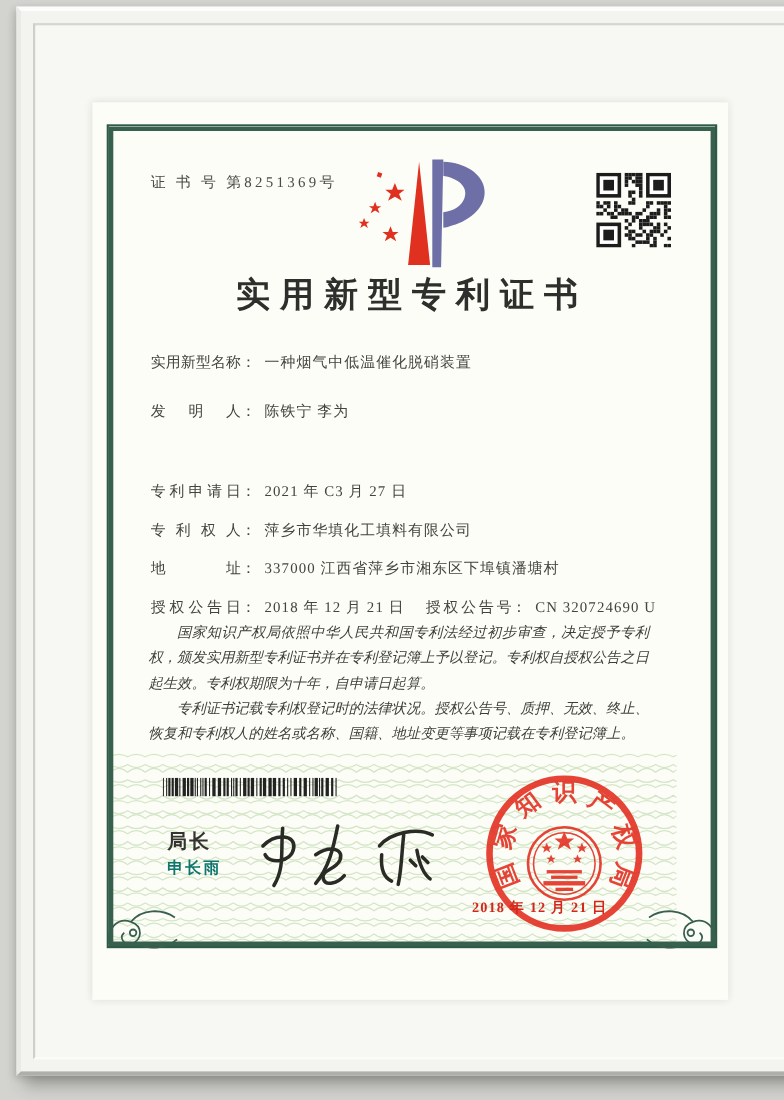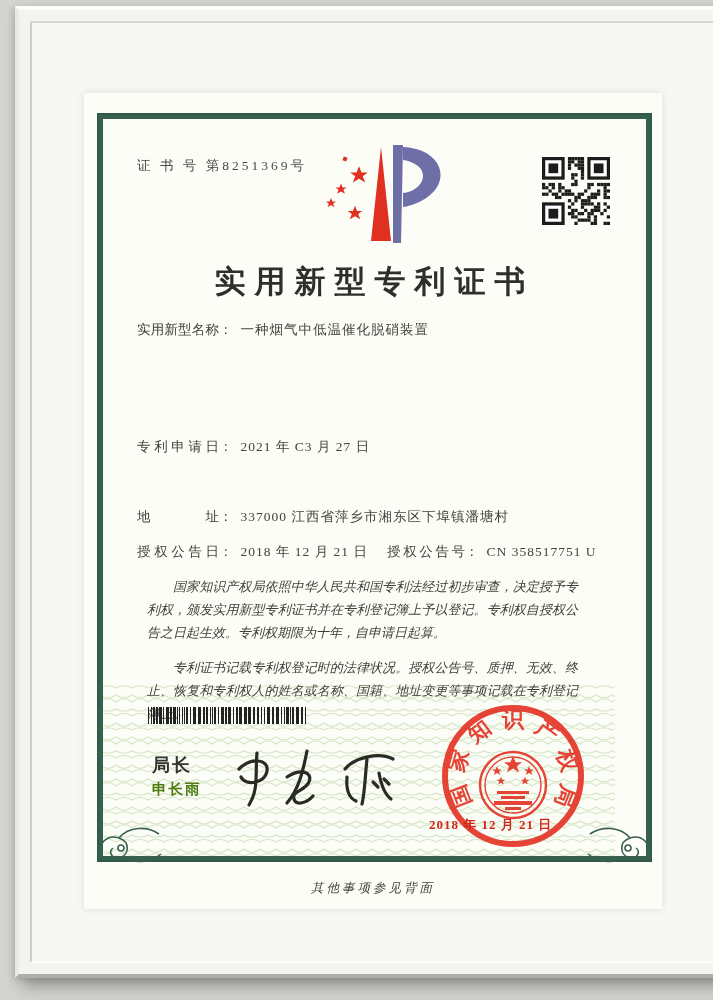--- a/index.html
+++ b/index.html
@@ -22,38 +22,38 @@
   
   .cert-border{position:absolute;left:13px;top:20px;right:10px;bottom:47px;
     border:2px solid #2f5a4a;
     box-shadow:inset 0 0 0 3px rgba(252,253,246,.0), inset 0 0 0 4px #38604f;z-index:1;}
 
   .cert-no{position:absolute;left:38px;top:42px;font-size:13.5px;letter-spacing:3px;color:#4a4a46;}
 
   .logo-svg{position:absolute;left:220px;top:26px;width:148px;height:106px;}
   .qr-svg{position:absolute;left:443px;top:42px;width:68px;height:68px;}
 
-  .cert-title{position:absolute;left:0;right:0;top:130px;margin:16px;text-align:center;
+  .cert-title{position:absolute;left:0;right:0;top:130px;margin:2px;text-align:center;
     font-size:31px;font-weight:600;letter-spacing:9px;color:#2e2e2c;}
 
   .field-row{position:absolute;left:38px;right:28px;font-size:13.5px;color:#44443f;white-space:nowrap;}
   .flabel{display:inline-block;width:82px;text-align:justify;text-align-last:justify;vertical-align:bottom;font-family:Liberation Serif, serif;}
   .fcolon{display:inline-block;margin-right:8px;}
   .fvalue{letter-spacing:1px;margin-top:24px;}
   .pair2{position:absolute;left:250px;top:0;}
   .pair2 .flabel{width:78px;}
 
   .paras{position:absolute;left:36px;top:448px;width:455px;font-size:13px;line-height:23px;
     color:#3f3f3a;font-style:italic;text-align:justify;}
-  .paras p{margin:12px;text-indent:2em;}
+  .paras p{margin:0;text-indent:2em;}
 
   .barcode-svg{position:absolute;left:49px;top:592px;width:163px;height:17px;}
 
   .sig-title{position:absolute;left:53px;top:638px;font-size:18px;font-weight:700;color:#33332f;letter-spacing:2px;}
-  .sig-name{position:absolute;left:53px;top:665px;font-size:14.5px;font-weight:700;color:#4d7c0f;letter-spacing:2px;}
+  .sig-name{position:absolute;left:53px;top:665px;font-size:14.5px;font-weight:700;color:#0f766e;letter-spacing:2px;}
   .signature-svg{position:absolute;left:128px;top:622px;width:200px;height:78px;}
 
   .seal-svg{position:absolute;left:336px;top:588px;width:156px;height:156px;z-index:3;}
   .seal-date{position:absolute;left:330px;top:701px;z-index:4;color:#d3271b;font-size:13px;
     letter-spacing:1px;font-weight:600;}
 
   .page-note{position:absolute;left:0;right:0;top:726px;text-align:center;font-size:11.5px;
     color:#3c3c38;font-style:italic;letter-spacing:2px;}
   .back-note{position:absolute;left:0;right:0;bottom:12px;text-align:center;font-size:12.5px;
     color:#45453f;font-style:italic;letter-spacing:3px;z-index:2;}
@@ -247,30 +247,36 @@
           <rect x="0" y="45.333333333333336" width="22.666666666666668" height="22.666666666666668" fill="#1c1c1c"></rect>
           <rect x="3.238095238095238" y="48.57142857142857" width="16.19047619047619" height="16.19047619047619" fill="#fff"></rect>
           <rect x="6.476190476190476" y="51.80952380952381" width="9.714285714285715" height="9.714285714285715" fill="#1c1c1c"></rect>
         </svg>
 
       <h1 class="cert-title">实用新型专利证书</h1>
 
       <div class="field-row" style="top:206px">
         <span class="flabel">实用新型名称</span><span class="fcolon">：</span><span class="fvalue">一种烟气中低温催化脱硝装置</span>
       </div>
+      <div class="field-row" style="top:250px">
+        <span class="flabel">发明人</span><span class="fcolon">：</span><span class="fvalue">陈铁宁 李为</span>
+      </div>
       <div class="field-row" style="top:323px">
         <span class="flabel">专利申请日</span><span class="fcolon">：</span><span class="fvalue">2021 年 C3 月 27 日</span>
+      </div>
+      <div class="field-row" style="top:358px">
+        <span class="flabel">专利权人</span><span class="fcolon">：</span><span class="fvalue">萍乡市华填化工填料有限公司</span>
       </div>
       <div class="field-row" style="top:393px">
         <span class="flabel">地址</span><span class="fcolon">：</span><span class="fvalue">337000 江西省萍乡市湘东区下埠镇潘塘村</span>
       </div>
       <div class="field-row" style="top:428px">
         <span class="flabel">授权公告日</span><span class="fcolon">：</span><span class="fvalue">2018 年 12 月 21 日</span>
         <span class="pair2">
-          <span class="flabel">授权公告号</span><span class="fcolon">：</span><span class="fvalue">CN 358517751 U</span>
+          <span class="flabel">授权公告号</span><span class="fcolon">：</span><span class="fvalue">CN 320724690 U</span>
         </span>
       </div>
 
       <div class="paras">
         <p>国家知识产权局依照中华人民共和国专利法经过初步审查，决定授予专利权，颁发实用新型专利证书并在专利登记簿上予以登记。专利权自授权公告之日起生效。专利权期限为十年，自申请日起算。</p>
         <p>专利证书记载专利权登记时的法律状况。授权公告号、质押、无效、终止、恢复和专利权人的姓名或名称、国籍、地址变更等事项记载在专利登记簿上。</p>
       </div>
 
       <svg class="barcode-svg" id="barcode" viewBox="0 0 163 17" preserveAspectRatio="none">
           <rect x="0" y="0" width="1" height="17" fill="#222222"></rect>
@@ -382,15 +388,14 @@
       <svg class="corner-orn right" viewBox="0 0 70 48">
         <g fill="none" stroke="#39604f" stroke-width="1.6">
           <path d="M4 40 C2 26 12 16 24 20 C36 24 34 38 24 40 C17 41 13 34 18 30"></path>
           <path d="M24 20 C34 8 52 8 64 16"></path>
           <path d="M30 40 C42 46 56 44 66 36"></path>
           <circle cx="26" cy="30" r="3"></circle>
         </g>
       </svg>
     </div>
 
-    <div class="back-note">其他事项参见背面</div>
   </div>
 </div>
 
 </body></html>

